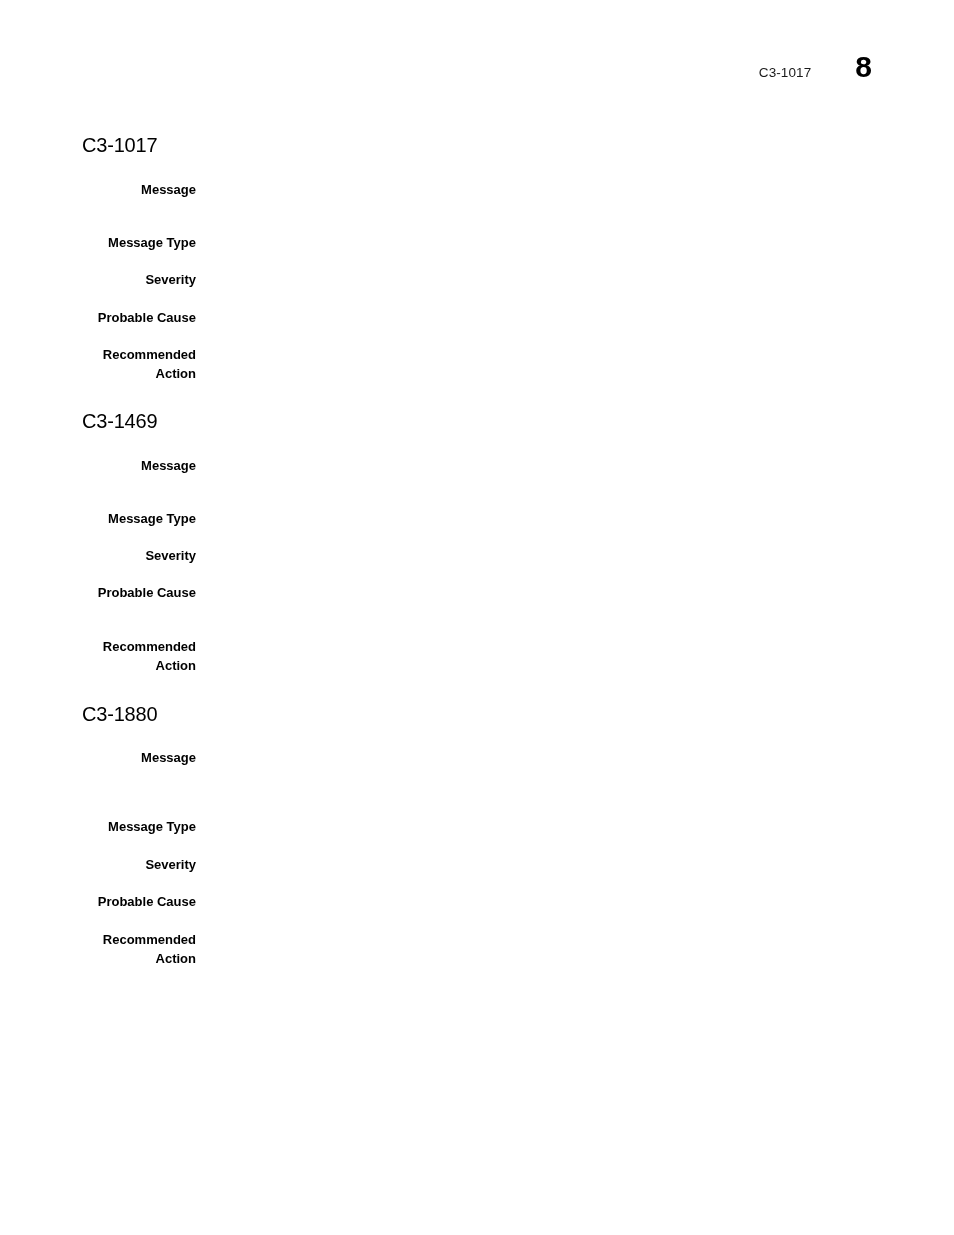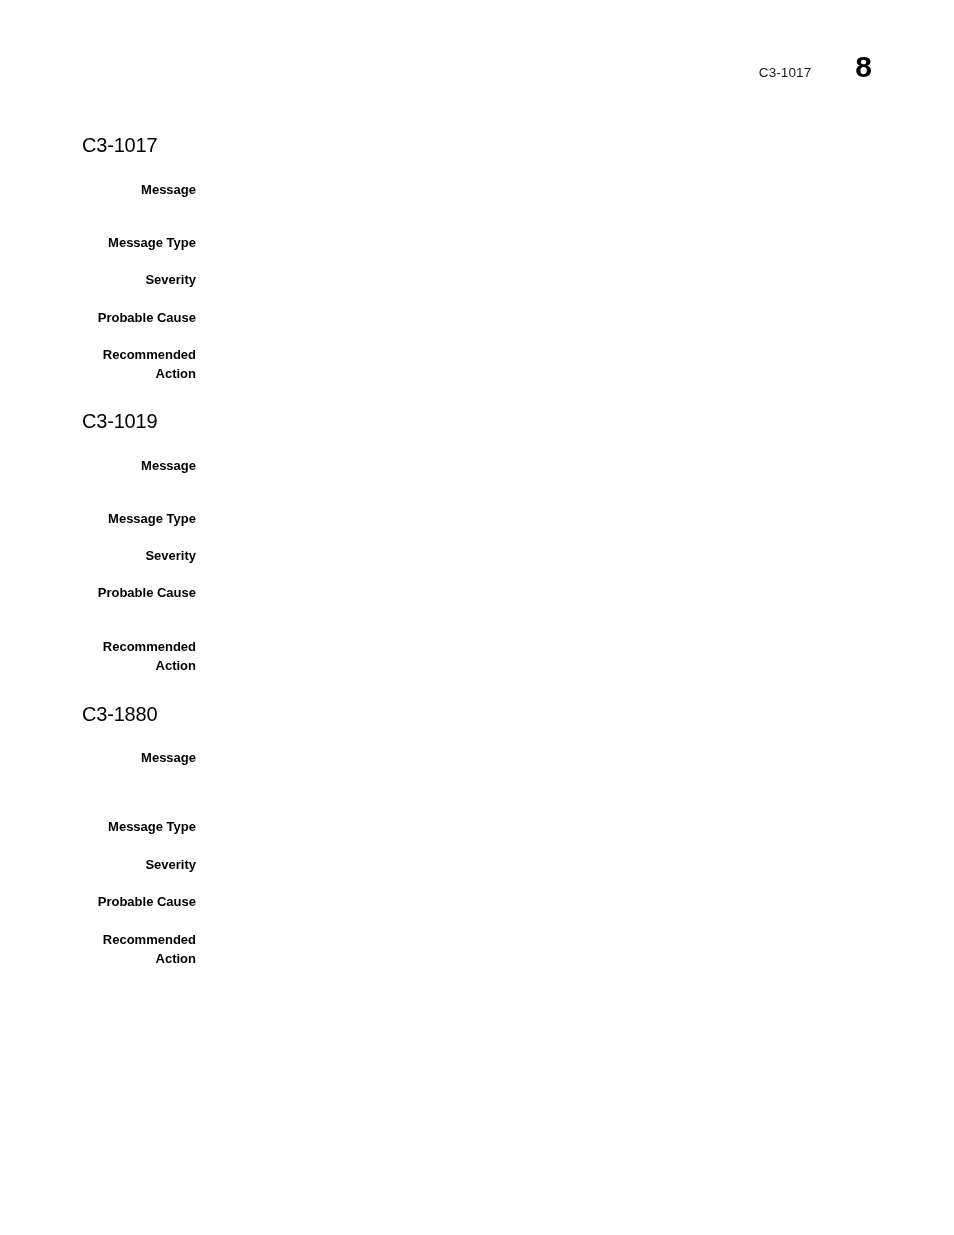--- a/index.html
+++ b/index.html
@@ -120,21 +120,21 @@
         <div class="def-label">Probable Cause</div>
         <div class="def-value"></div>
       </div>
       <div class="def-row" style="top: 346px;">
         <div class="def-label">Recommended
 Action</div>
         <div class="def-value"></div>
       </div>
     </div>
     <div class="section">
-      <div class="section-title" style="top: 410px;">C3-1019</div>
+      <div class="section-title" style="top: 410px;">C3-1469</div>
       <div class="def-row" style="top: 457px;">
         <div class="def-label">Message</div>
         <div class="def-value"></div>
       </div>
       <div class="def-row" style="top: 510px;">
         <div class="def-label">Message Type</div>
         <div class="def-value"></div>
       </div>
       <div class="def-row" style="top: 547px;">
         <div class="def-label">Severity</div>

